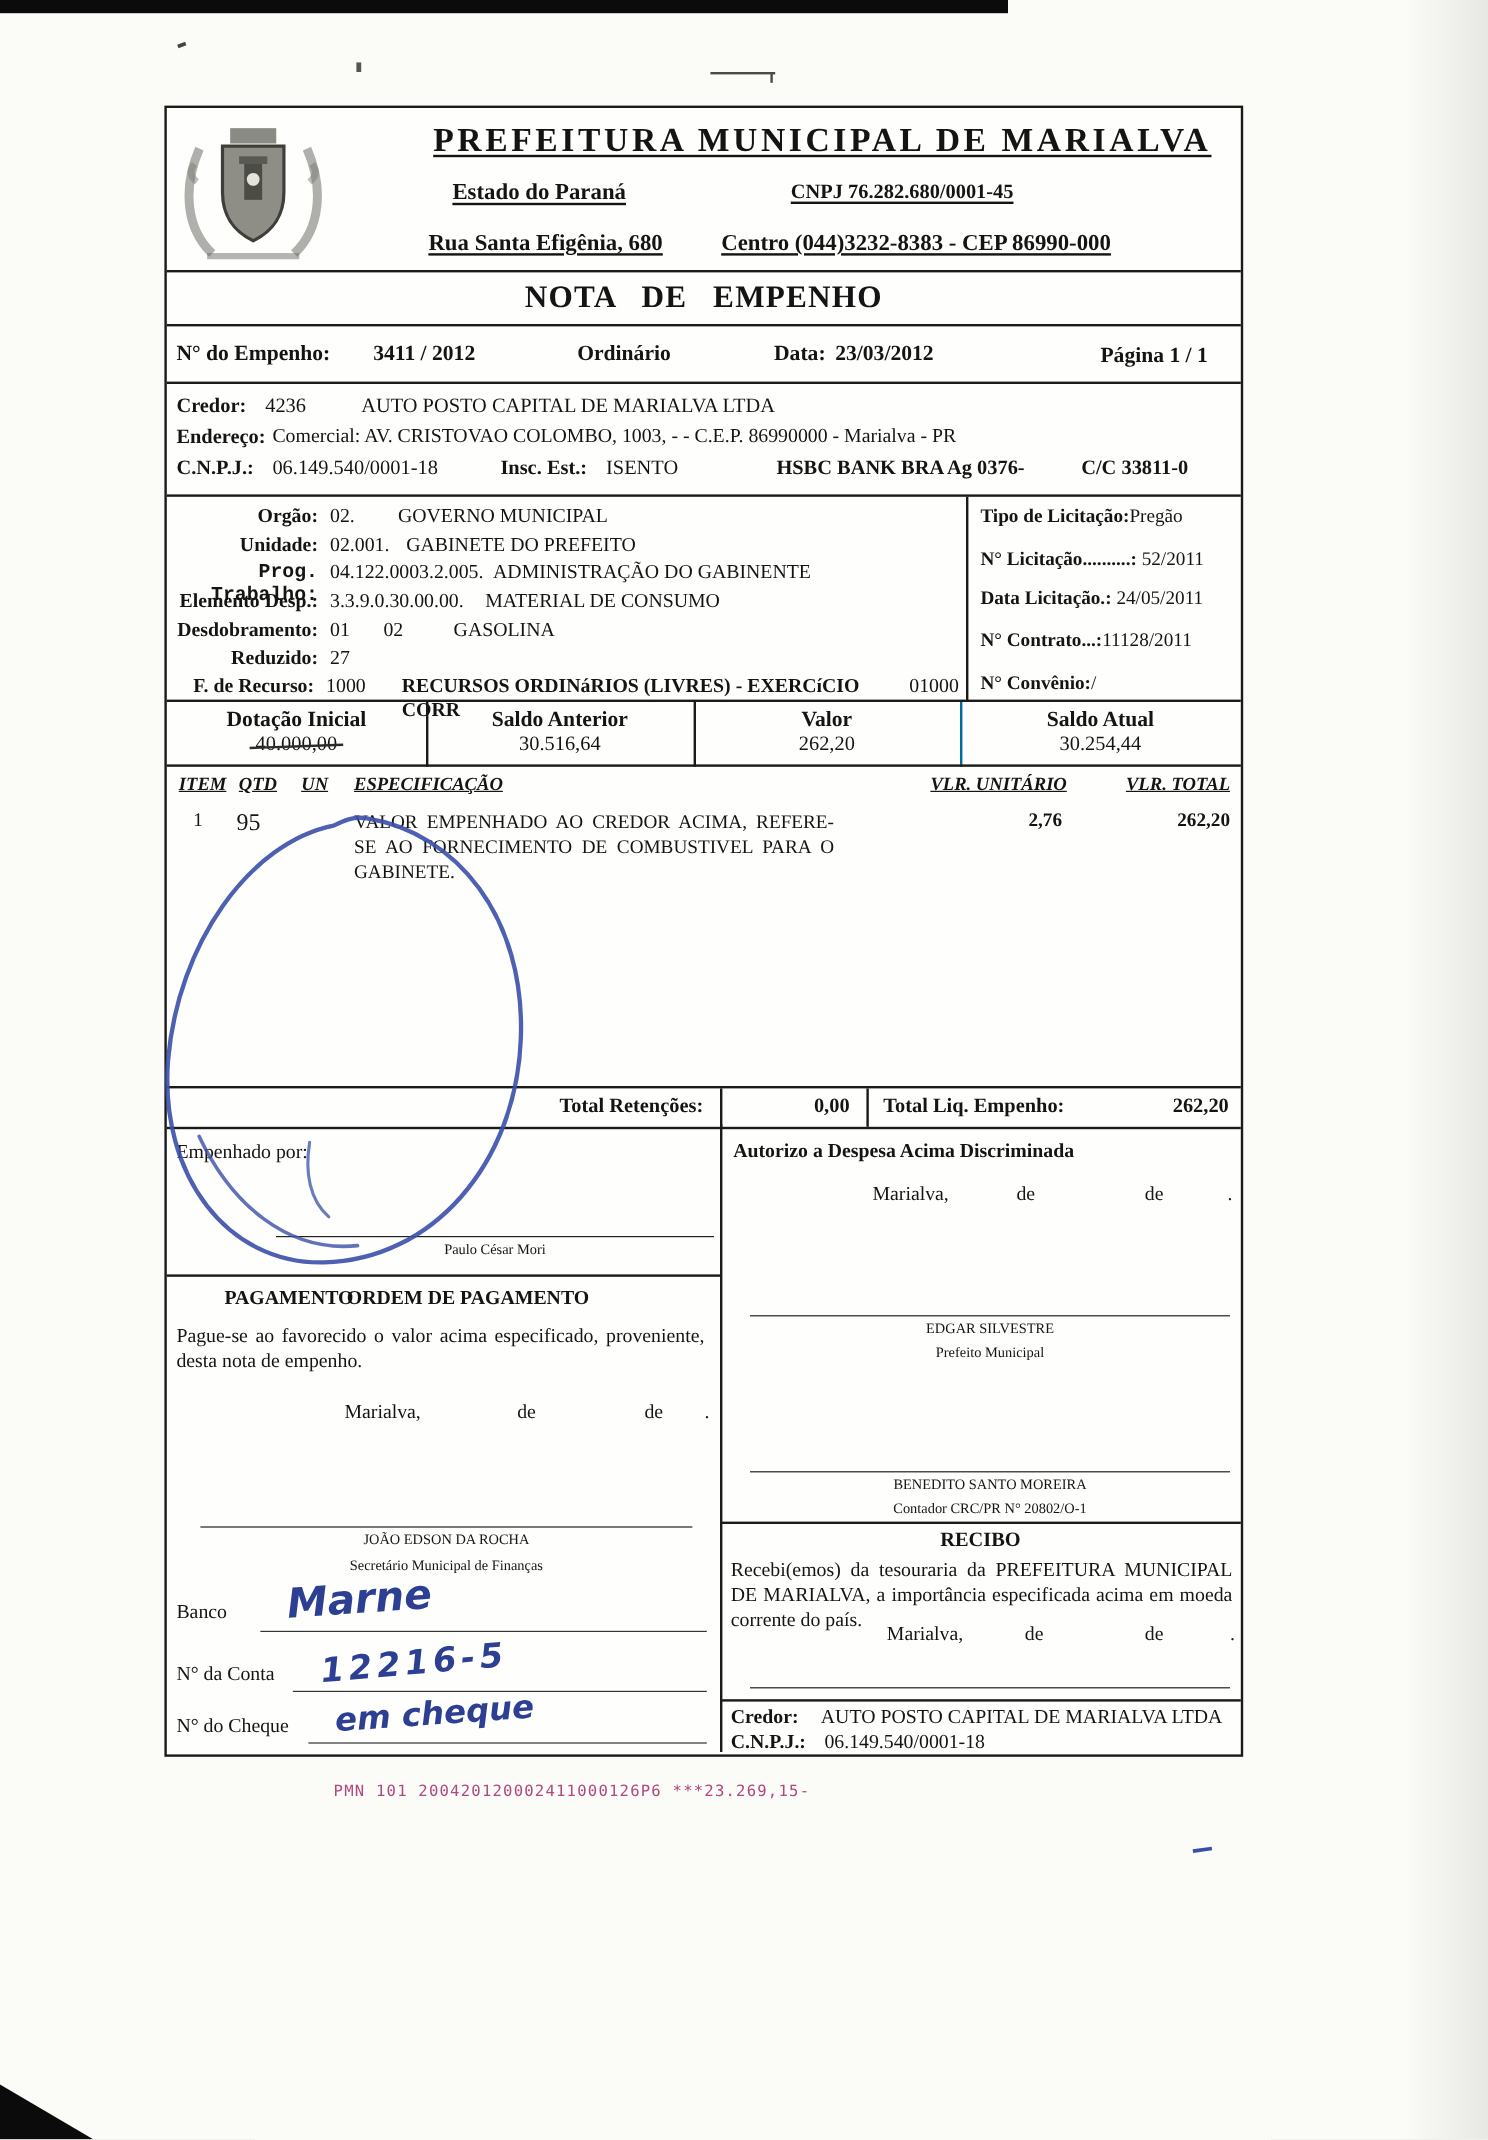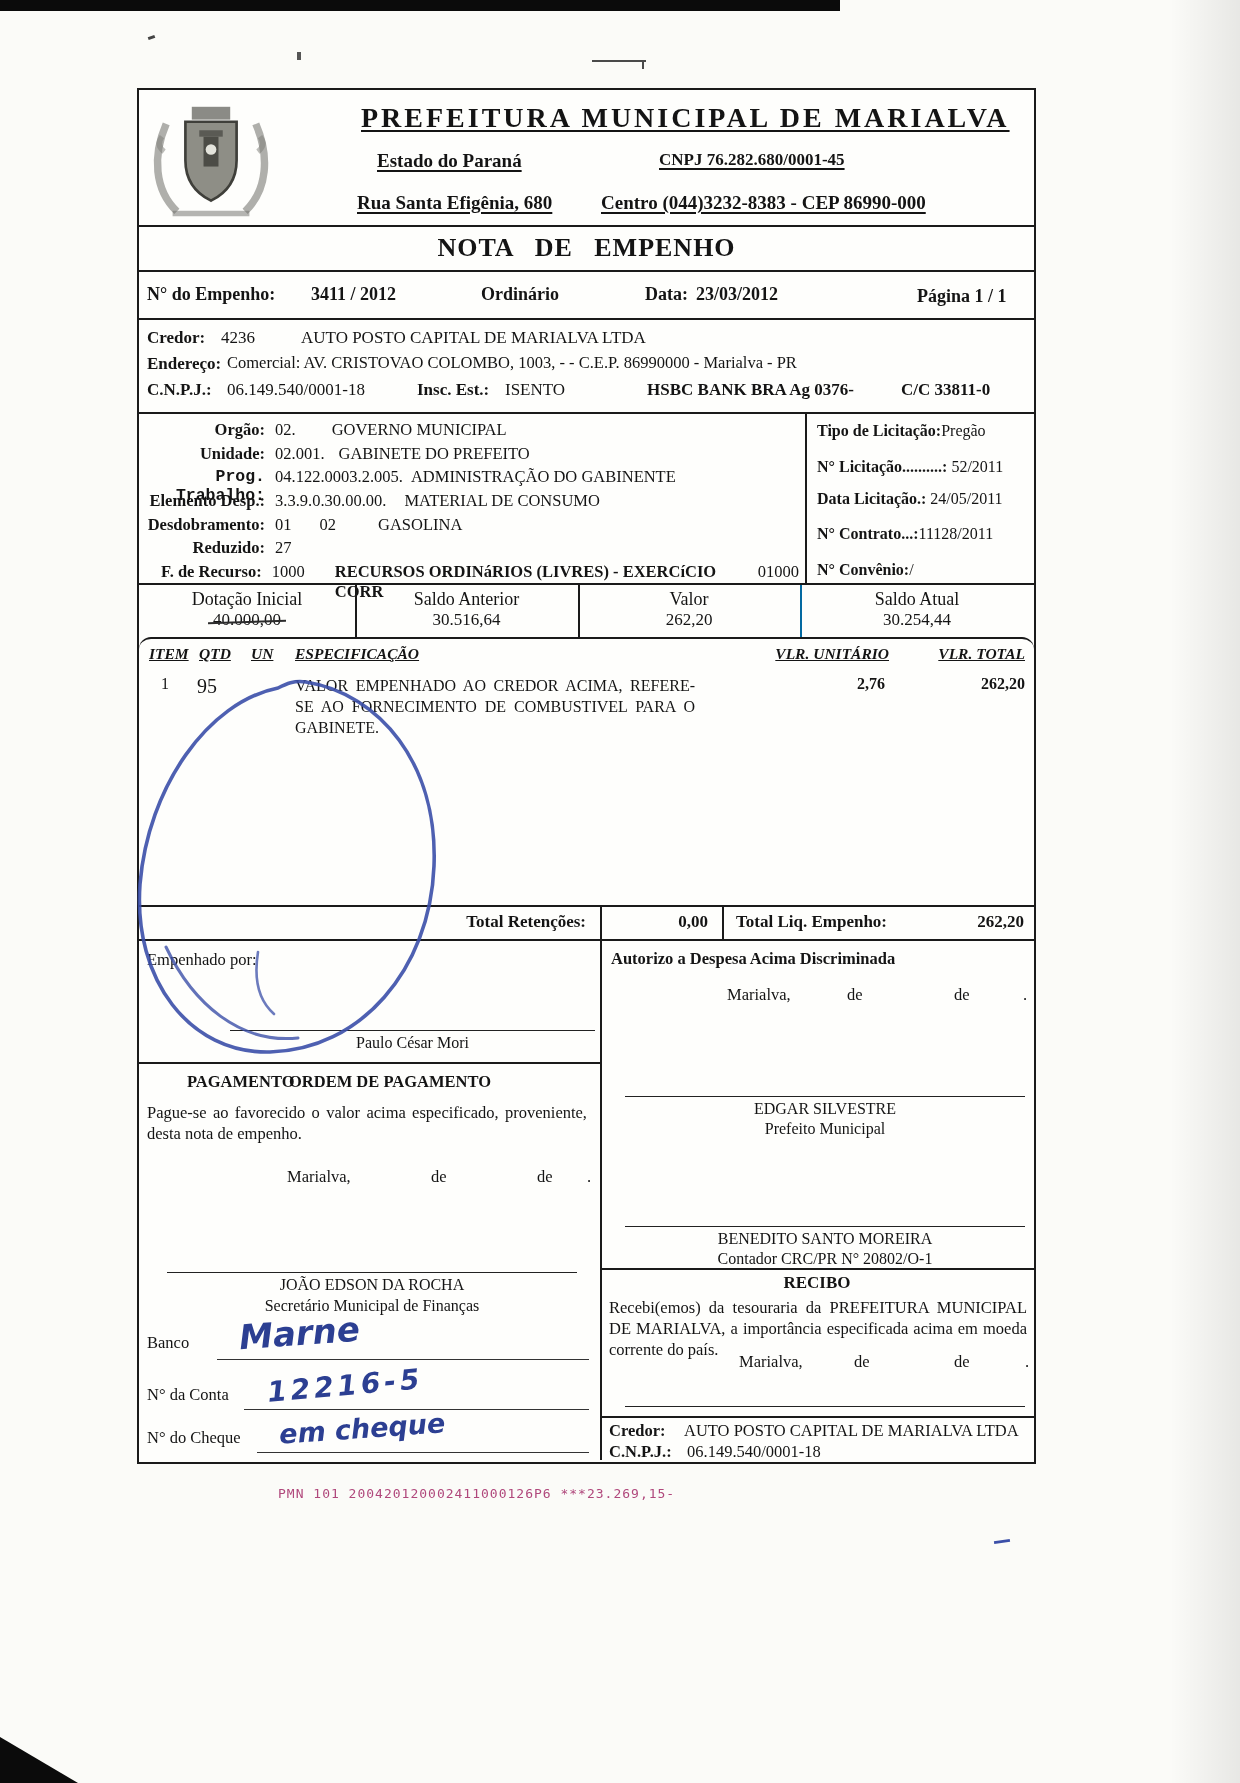--- a/index.html
+++ b/index.html
@@ -10,26 +10,26 @@
   .abs{position:absolute;}
   .b{font-weight:700;}
   .u{text-decoration:underline;text-decoration-thickness:2px;text-underline-offset:3px;}
   .form{position:absolute;left:137px;top:88px;width:895px;height:1372px;border:2px solid #1a1a1a;background:#fefefc;}
   .sec{position:absolute;left:0;width:895px;}
   .bt{border-top:2px solid #1a1a1a;}
   .hline{position:absolute;border-top:2px solid #1a1a1a;height:0;}
   .vline{position:absolute;border-left:2px solid #1a1a1a;width:0;}
   .sigline{position:absolute;border-top:1.5px solid #222;height:0;}
   .ith{font-weight:700;font-style:italic;text-decoration:underline;font-size:15.5px;}
-  .cell-hdr{font-weight:400;font-size:18px;text-align:center;}
+  .cell-hdr{font-weight:700;font-size:18px;text-align:center;}
   .cell-val{font-size:17px;text-align:center;}
   .struck{position:relative;display:inline-block;}
   .struck::after{content:"";position:absolute;left:-5px;right:-5px;top:54%;border-top:2px solid #2c2c2c;transform:rotate(-2deg);}
   .para{font-size:16.5px;line-height:21px;text-align:justify;}
-  .signame{font-size:16px;text-align:center;}
+  .signame{font-size:12px;text-align:center;}
   .pen{color:#2c3f92;font-family:"DejaVu Sans",sans-serif;font-style:italic;font-weight:700;}
   .dotmatrix{position:absolute;font-family:"DejaVu Sans Mono",monospace;font-size:13px;letter-spacing:1px;color:#b0487c;}
   .artifact{position:absolute;background:#0b0b0b;}
   svg{display:block;}
 </style>
 </head>
 <body>
 
 <div class="page">
 
@@ -151,21 +151,21 @@
       <div class="abs" style="left:439px;top:0;width:222px;height:54px;border-right:2px solid #0369a1;">
         <div class="cell-hdr" style="margin-top:4px;">Valor</div>
         <div class="cell-val">262,20</div>
       </div>
       <div class="abs" style="left:661px;top:0;width:234px;height:54px;">
         <div class="cell-hdr" style="margin-top:4px;">Saldo Atual</div>
         <div class="cell-val">30.254,44</div>
       </div>
     </div>
 
-    <div class="sec bt" style="top:547px;height:268px;border-radius:12px;">
+    <div class="sec bt" style="top:547px;height:268px;">
       <span class="abs ith" style="left:10px;top:6px;">ITEM</span>
       <span class="abs ith" style="left:60px;top:6px;">QTD</span>
       <span class="abs ith" style="left:112px;top:6px;">UN</span>
       <span class="abs ith" style="left:156px;top:6px;">ESPECIFICAÇÃO</span>
       <span class="abs ith" style="left:610px;top:6px;width:140px;text-align:right;">VLR. UNITÁRIO</span>
       <span class="abs ith" style="left:766px;top:6px;width:120px;text-align:right;">VLR. TOTAL</span>
 
       <div>
         <span class="abs" style="left:22px;top:36px;font-size:16px;">1</span>
         <span class="abs" style="left:58px;top:36px;font-size:20px;">95</span>

